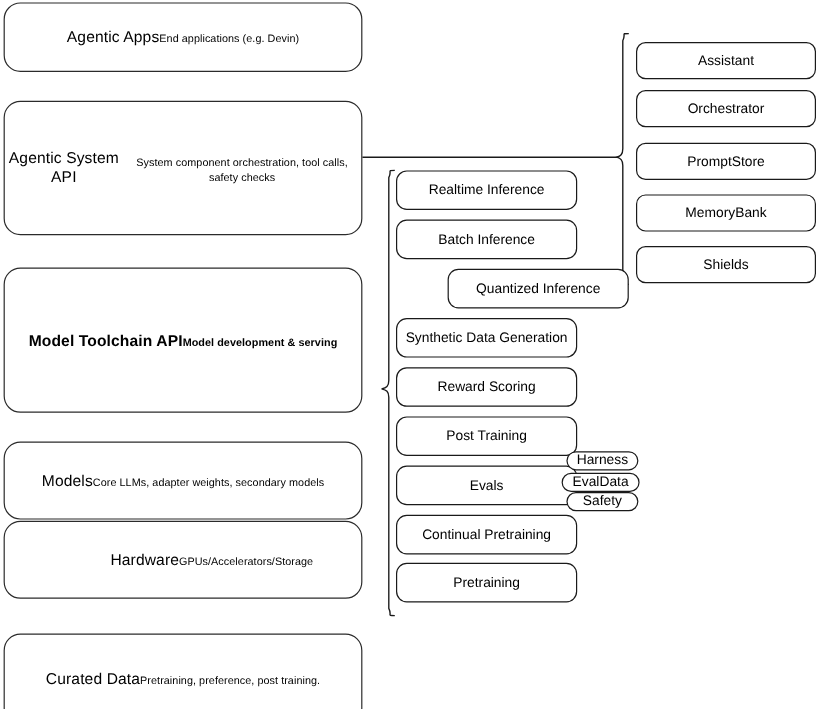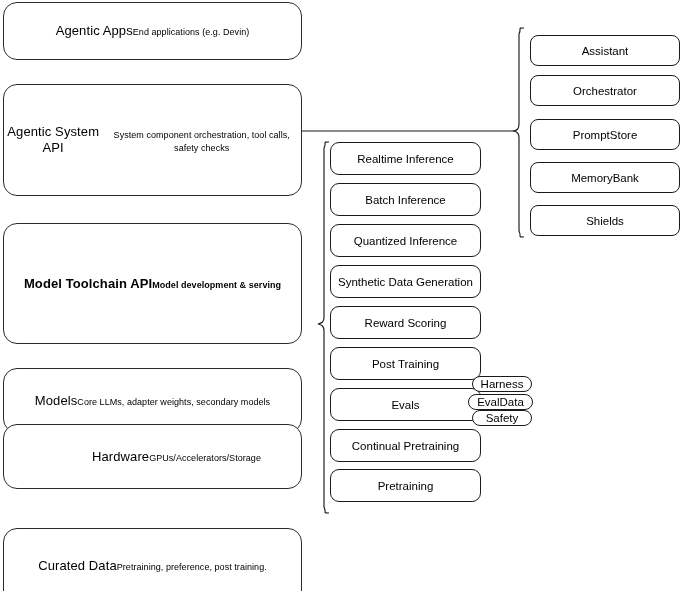--- a/index.html
+++ b/index.html
@@ -136,37 +136,37 @@
   <div class="box layer" style="top:223px; height:121px;font-weight:bold;">
     <div class="title">Model Toolchain API</div>
     <div class="sub">Model development &amp; serving</div>
   </div>
 
   <div class="box layer" style="top:368px; height:65px;">
     <div class="title">Models</div>
     <div class="sub">Core LLMs, adapter weights, secondary models</div>
   </div>
 
-  <div class="box layer" style="top:424px; height:65px;padding-left:48px;">
+  <div class="box layer" style="top:434px; height:65px;padding-left:48px;">
     <div class="title">Hardware</div>
     <div class="sub">GPUs/Accelerators/Storage</div>
   </div>
 
   <div class="box layer" style="top:528px; height:76px;">
     <div class="title">Curated Data</div>
     <div class="sub">Pretraining, preference, post training.</div>
   </div>
 
   <div class="box mid" style="top:142px;">
     <span>Realtime Inference</span>
   </div>
   <div class="box mid" style="top:183px;">
     <span>Batch Inference</span>
   </div>
-  <div class="box mid" style="top:224px;">
+  <div class="box mid" style="top:224px;margin-left:43px;">
     <span>Quantized Inference</span>
   </div>
   <div class="box mid" style="top:265px;">
     <span>Synthetic Data Generation</span>
   </div>
   <div class="box mid" style="top:306px;">
     <span>Reward Scoring</span>
   </div>
   <div class="box mid" style="top:347px;">
     <span>Post Training</span>

